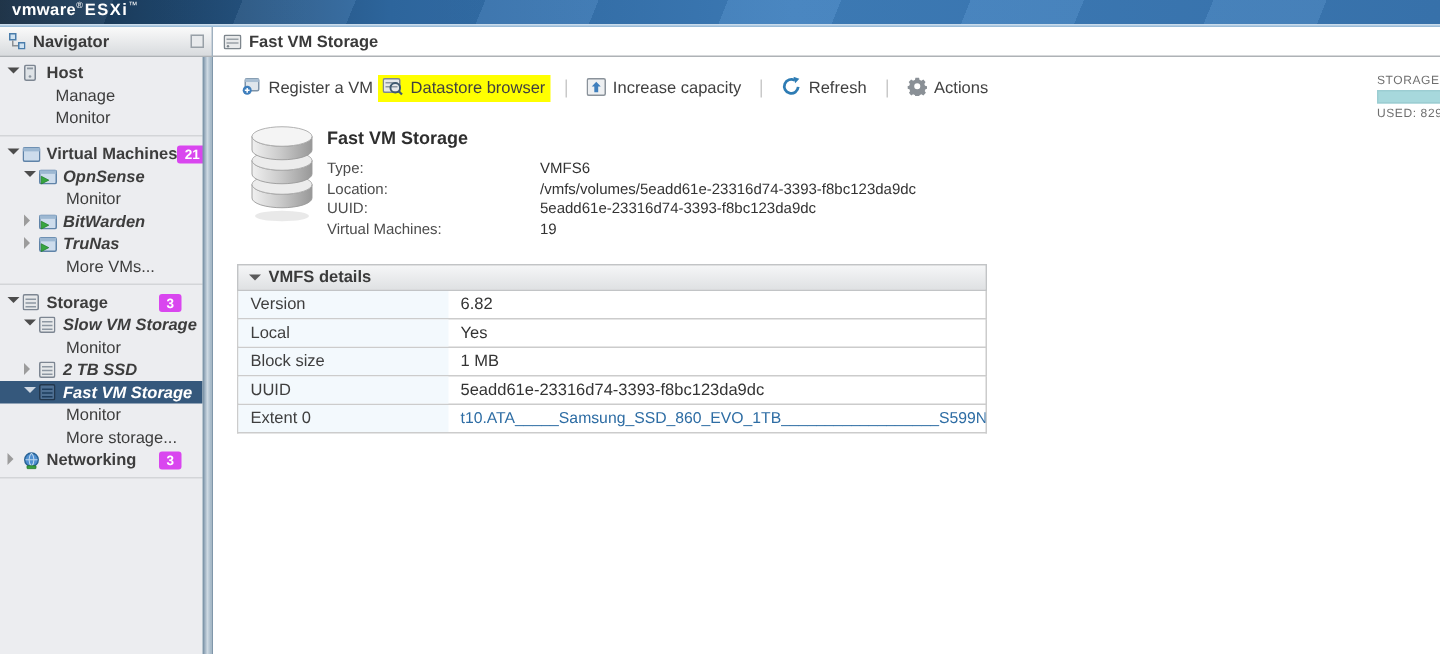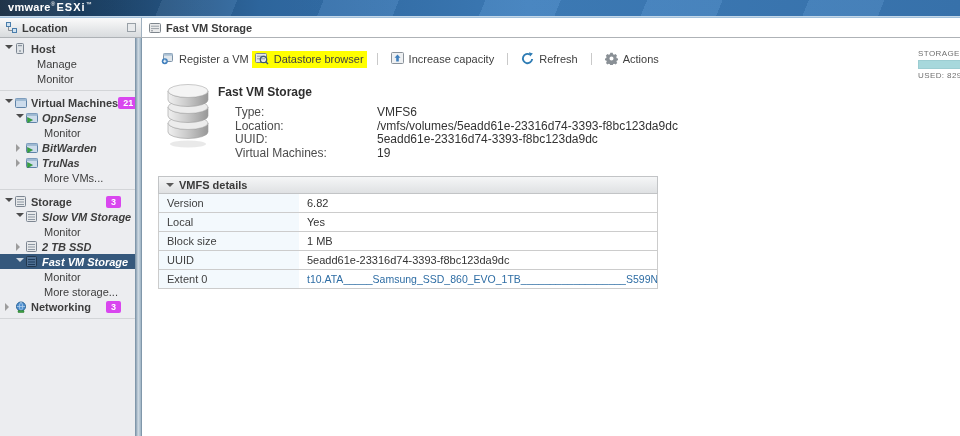--- a/index.html
+++ b/index.html
@@ -55,21 +55,21 @@
 
   
   .swidget { position:absolute; top:11px; left:776px; width:70px; font-size:8px; color:#6f6f6f; letter-spacing:.4px; }
   .swidget .bar { width:62px; height:9px; margin:2px 0 2px; border:1px solid #9ccdd2; background:var(--barc,#a7d8dc); }
 
   
   .info { display:flex; margin:16px 0 0 24px; }
   .bigicon { width:44px; margin-right:8px; }
   .info-text { padding-top:2px; }
   .info-title { font-size:12px; font-weight:bold; color:#2e2e2e; margin-bottom:7px; }
-  .frow { display:grid; grid-template-columns:142px auto; font-size:12px; line-height:13.5px;margin-left:17px; }
+  .frow { display:grid; grid-template-columns:142px auto; font-size:10px; line-height:13.5px; }
   .frow .fl { color:#4c4c4c; } .frow .fv { color:#333; }
 
   
   .vmfs { width:500px; margin:16px 0 0 16px; font-size:11px; }
   .vhead { height:18px; background:linear-gradient(#f5f6f7,#dfe1e3); border:1px solid #c2c4c6;
     display:flex; align-items:center; font-weight:bold; color:#3a3a3a; padding-left:6px; cursor:pointer; }
   .vhead .arr { display:inline-block; border:4px solid transparent; border-top-color:#5a5a5a; margin:3px 5px 0 1px; }
   .vrow { display:grid; grid-template-columns:140px 1fr; height:19px; border:1px solid #ccc; border-top:none; align-items:center; }
   .vrow .vl { background:#f3f9fd; height:100%; display:flex; align-items:center; padding-left:8px; color:#3f3f3f; }
   .vrow .vv { padding-left:8px; color:#333; white-space:nowrap; overflow:hidden; }
@@ -88,21 +88,21 @@
 
 <div class="headers">
   <div class="phead nav">
     <span class="hicon">
       <svg width="11" height="11" viewBox="0 0 11 11">
           <rect x="0.5" y="0.5" width="4" height="4" fill="#cfe2f1" stroke="#4a7dab"></rect>
           <rect x="6.5" y="6.5" width="4" height="4" fill="#cfe2f1" stroke="#4a7dab"></rect>
           <path d="M2.5 5v3.5H6" fill="none" stroke="#8a8f94"></path>
         </svg>
     </span>
-    <span>Location</span>
+    <span>Navigator</span>
     <span class="collapse-btn"></span>
   </div>
   <div class="phead main">
     <span class="hicon">
       <svg width="12" height="10" viewBox="0 0 12 10">
           <rect x="0.5" y="0.5" width="11" height="9" rx="1" fill="#e9eaeb" stroke="#7e868d"></rect>
           <line x1="2" y1="3.2" x2="10" y2="3.2" stroke="#9aa1a7"></line>
           <line x1="2" y1="5.6" x2="10" y2="5.6" stroke="#9aa1a7"></line>
           <circle cx="3" cy="7.8" r="0.8" fill="#7e868d"></circle>
         </svg>

